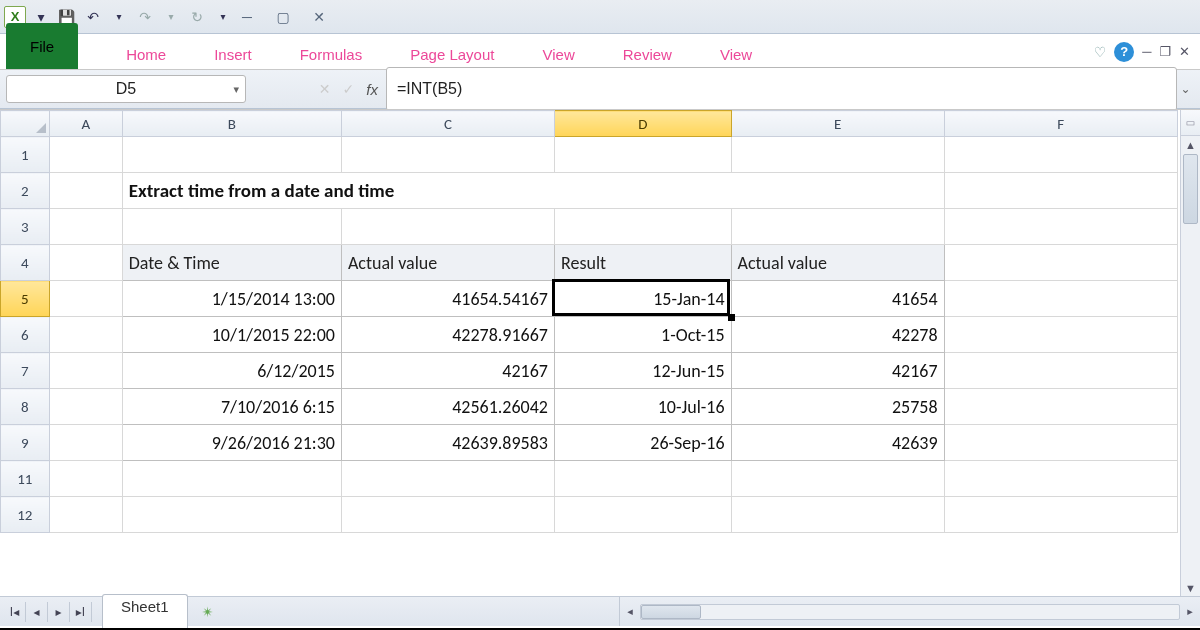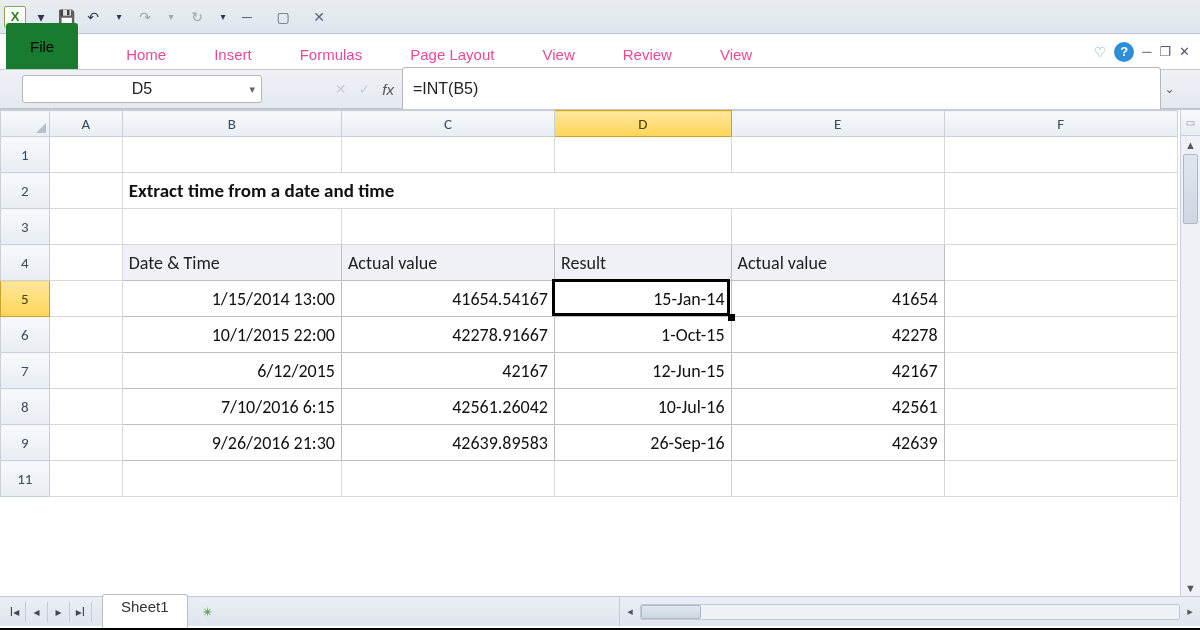--- a/index.html
+++ b/index.html
@@ -64,21 +64,21 @@
   .help-circle {
     width:20px; height:20px; border-radius:50%; background:#2d8fd8;
     color:#fff; display:flex; align-items:center; justify-content:center;
     font-weight:bold; font-size:13px;
   }
 
   
   .formula-strip {
     background: linear-gradient(#eef2f7,#e4e9f0);
     border-bottom:1px solid #b7c4d4;
-    padding:4px 22px;
+    padding:4px 6px;
   }
   .formula-bar {
     height:30px; display:flex; align-items:center; gap:0;
   }
   .name-box {
     width:240px; height:28px; background:#fff; border:1px solid #b7b7b7;
     border-radius:3px; display:flex; align-items:center;
     padding:0 10px; font-size:16px; color:#222; justify-content:center;
     position:relative;
   }
@@ -375,36 +375,45 @@
       <td class="cell tbl-body-border">42167</td>
       <td class="cell"></td>
     </tr>
 
     <tr>
       <td class="rowhdr">8</td>
       <td class="cell"></td>
       <td class="cell tbl-body-border">7/10/2016 6:15</td>
       <td class="cell tbl-body-border">42561.26042</td>
       <td class="cell tbl-body-border">10-Jul-16</td>
-      <td class="cell tbl-body-border">42561</td>
+      <td class="cell tbl-body-border">25758</td>
       <td class="cell"></td>
     </tr>
 
     <tr>
       <td class="rowhdr">9</td>
       <td class="cell"></td>
       <td class="cell tbl-body-border">9/26/2016 21:30</td>
       <td class="cell tbl-body-border">42639.89583</td>
       <td class="cell tbl-body-border">26-Sep-16</td>
       <td class="cell tbl-body-border">42639</td>
       <td class="cell"></td>
     </tr>
 
     <tr>
       <td class="rowhdr">11</td>
+      <td class="cell"></td>
+          <td class="cell"></td>
+          <td class="cell"></td>
+          <td class="cell"></td>
+          <td class="cell"></td>
+          <td class="cell"></td>
+    </tr>
+    <tr>
+      <td class="rowhdr">12</td>
       <td class="cell"></td>
           <td class="cell"></td>
           <td class="cell"></td>
           <td class="cell"></td>
           <td class="cell"></td>
           <td class="cell"></td>
     </tr>
   </tbody>
     </table>
 

